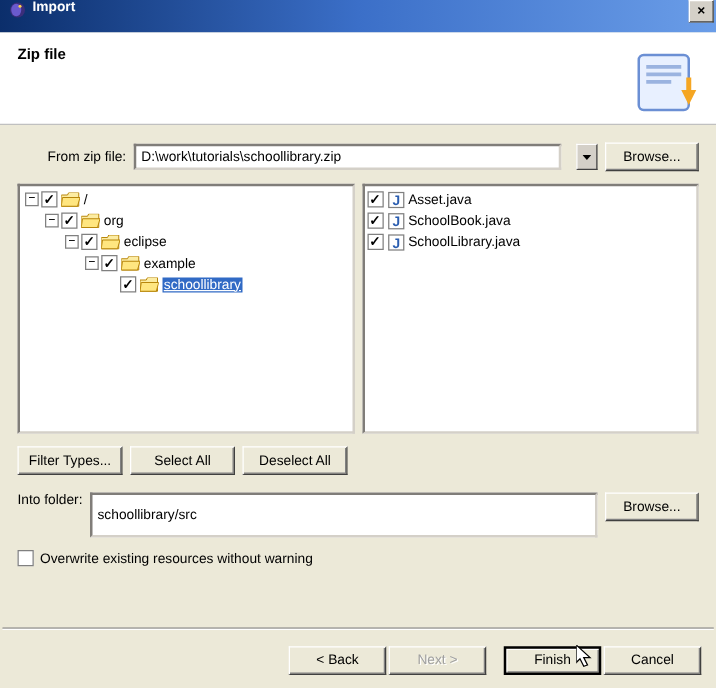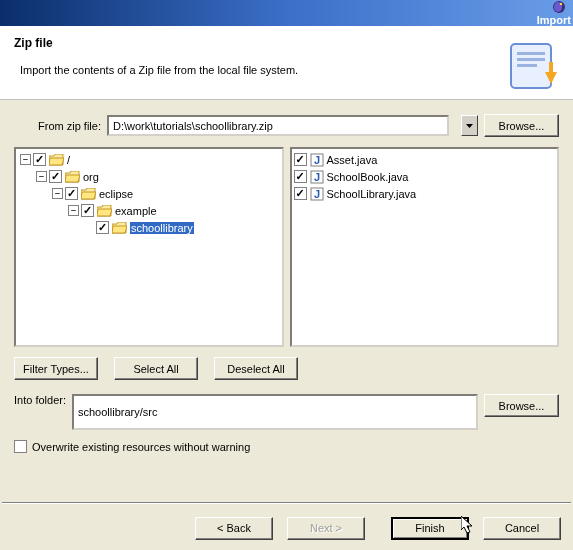--- a/index.html
+++ b/index.html
@@ -1,18 +1,18 @@
 <!DOCTYPE html>
 <html><head>
 <meta charset="utf-8">
 <style>
   * { box-sizing: border-box; font-family: Tahoma, Arial, sans-serif; font-size: 11px; }
   body { margin: 0; padding: 0; background: #ece9d8; width: 573px; height: 550px; overflow: hidden; }
   
-  .titlebar { height: 26px; background: linear-gradient(to right, #0b2e6b, #3b6fc8, #6a9de8); display: flex; align-items: flex-end; padding: 0 2px 0 6px; flex-direction: column; }
+  .titlebar { height: 26px; background: linear-gradient(to right, #0b2e6b, #3b6fc8, #6a9de8); display: flex; align-items: flex-start; padding: 0 2px 0 6px; }
   .titlebar .icon { width: 16px; height: 16px; margin-right: 4px; display: flex; align-items: center; justify-content: center; }
   .titlebar .title { color: #fff; font-weight: bold; flex: 1; }
   .titlebar .close { width: 20px; height: 18px; background: #d4d0c8; border: 1px solid #fff; border-right-color: #404040; border-bottom-color: #404040; display: flex; align-items: center; justify-content: center; font-family: Arial; font-size: 10px; font-weight: bold; cursor: default; }
   
   .header { background: #fff; padding: 10px 14px; border-bottom: 1px solid #c0c0c0; position: relative; height: 74px; }
   .header .heading { font-weight: bold; font-size: 12px; margin-bottom: 14px; }
   .header .desc { margin-left: 6px; }
   .header .hero { position: absolute; right: 14px; top: 12px; width: 56px; height: 56px; }
   
   .content { padding: 14px 14px 0 14px; }
@@ -29,35 +29,35 @@
   .panes { display: flex; gap: 6px; margin-bottom: 10px; }
   .pane { flex: 1; height: 200px; background: #fff; border: 2px inset #d4d0c8; overflow: auto; padding: 2px; }
   
   .tree-row { display: flex; align-items: center; height: 17px; white-space: nowrap; }
   .exp { width: 11px; height: 11px; border: 1px solid #808080; background: #fff; display: inline-flex; align-items: center; justify-content: center; font-size: 9px; line-height: 1; margin-right: 2px; cursor: default; font-family: monospace; }
   .chk { width: 13px; height: 13px; border: 1px solid #808080; background: #fff; display: inline-flex; align-items: center; justify-content: center; margin-right: 3px; cursor: default; }
   .chk.on::after { content: '✓'; font-size: 11px; font-weight: bold; color: #000; }
   .folder-icon { margin-right: 3px; display: inline-flex; }
   .java-icon { margin-right: 3px; display: inline-flex; }
   .sp { display: inline-block; }
-  .sel-label { background: #316ac5; color: #fff; padding: 0 1px; }
-  
-  .btn-row { display: flex; gap: 16px; margin-bottom: 14px; }
+  .sel-label { background: #316ac5; color: #fff; padding: 0 1px; text-decoration: underline; }
+  
+  .btn-row { display: flex; gap: 6px; margin-bottom: 14px; }
   .btn-row .btn { margin-left: 0; min-width: 84px; }
   
   .into-row { display: flex; align-items: flex-start; margin-bottom: 10px; }
   .into-row label { margin-right: 6px; }
   .into-row input[type=text] { flex: 1; height: 21px; border: 2px inset #d4d0c8; padding: 16px 4px; background: #fff; }
   
   .chk-row { display: flex; align-items: center; }
   .chk-row .chk2 { width: 13px; height: 13px; border: 1px solid #808080; background: #fff; margin-right: 5px; cursor: default; }
   
   .sep { height: 2px; border-top: 1px solid #808080; border-bottom: 1px solid #fff; margin: 0 2px; position: absolute; left: 0; right: 0; bottom: 46px; }
   
-  .footer { position: absolute; left: 0; right: 0; bottom: 0; height: 44px; display: flex; justify-content: flex-end; align-items: center; padding: 0 12px; gap: 12px; }
+  .footer { position: absolute; left: 0; right: 0; bottom: 0; height: 44px; display: flex; justify-content: flex-end; align-items: center; padding: 0 12px; gap: 0; }
   .footer .btn { min-width: 78px; margin-left: 2px; }
   .cursor { position: absolute; right: 96px; bottom: 14px; pointer-events: none; }
 </style>
 </head>
 <body>
 
 <div class="titlebar">
   <span class="icon">
     <svg width="14" height="14" viewBox="0 0 14 14">
         <circle cx="7" cy="7" r="6" fill="#3b2e7a"></circle>
@@ -66,21 +66,20 @@
       </svg>
   </span>
   <span class="title">Import</span>
   <div class="close">
     <span>×</span>
   </div>
 </div>
 
 <div class="header">
   <div class="heading">Zip file</div>
-  <div class="desc">Import the contents of a Zip file from the local file system.</div>
   <svg class="hero" viewBox="0 0 56 56">
     <rect x="8" y="6" width="40" height="44" rx="4" fill="#e8f0ff" stroke="#6b8fd4" stroke-width="2"></rect>
     <rect x="14" y="14" width="28" height="3" fill="#9ab3e0"></rect>
     <rect x="14" y="20" width="28" height="3" fill="#9ab3e0"></rect>
     <rect x="14" y="26" width="20" height="3" fill="#9ab3e0"></rect>
     <path d="M42 34 L54 34 L48 46 Z" fill="#f5a623"></path>
     <rect x="46" y="24" width="4" height="12" fill="#f5a623"></rect>
   </svg>
 </div>
 

